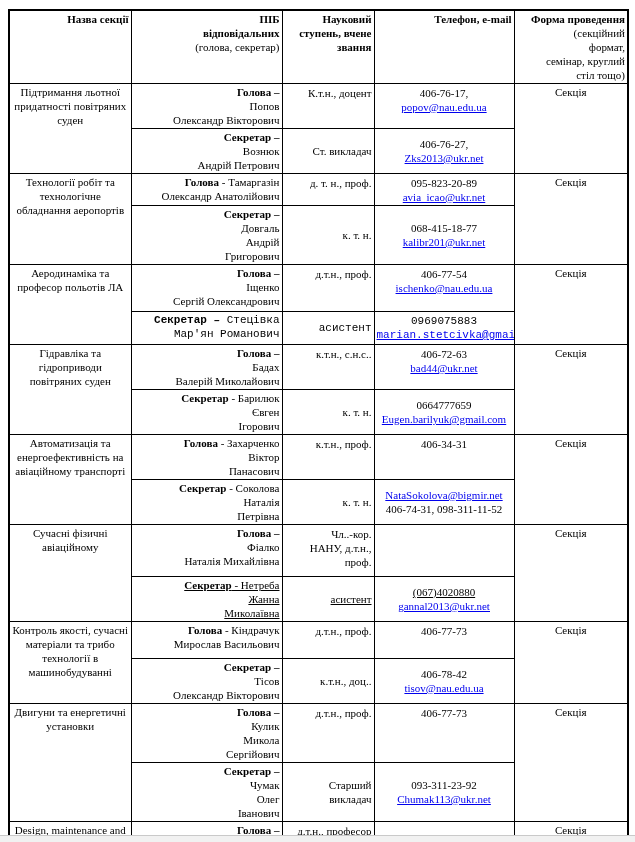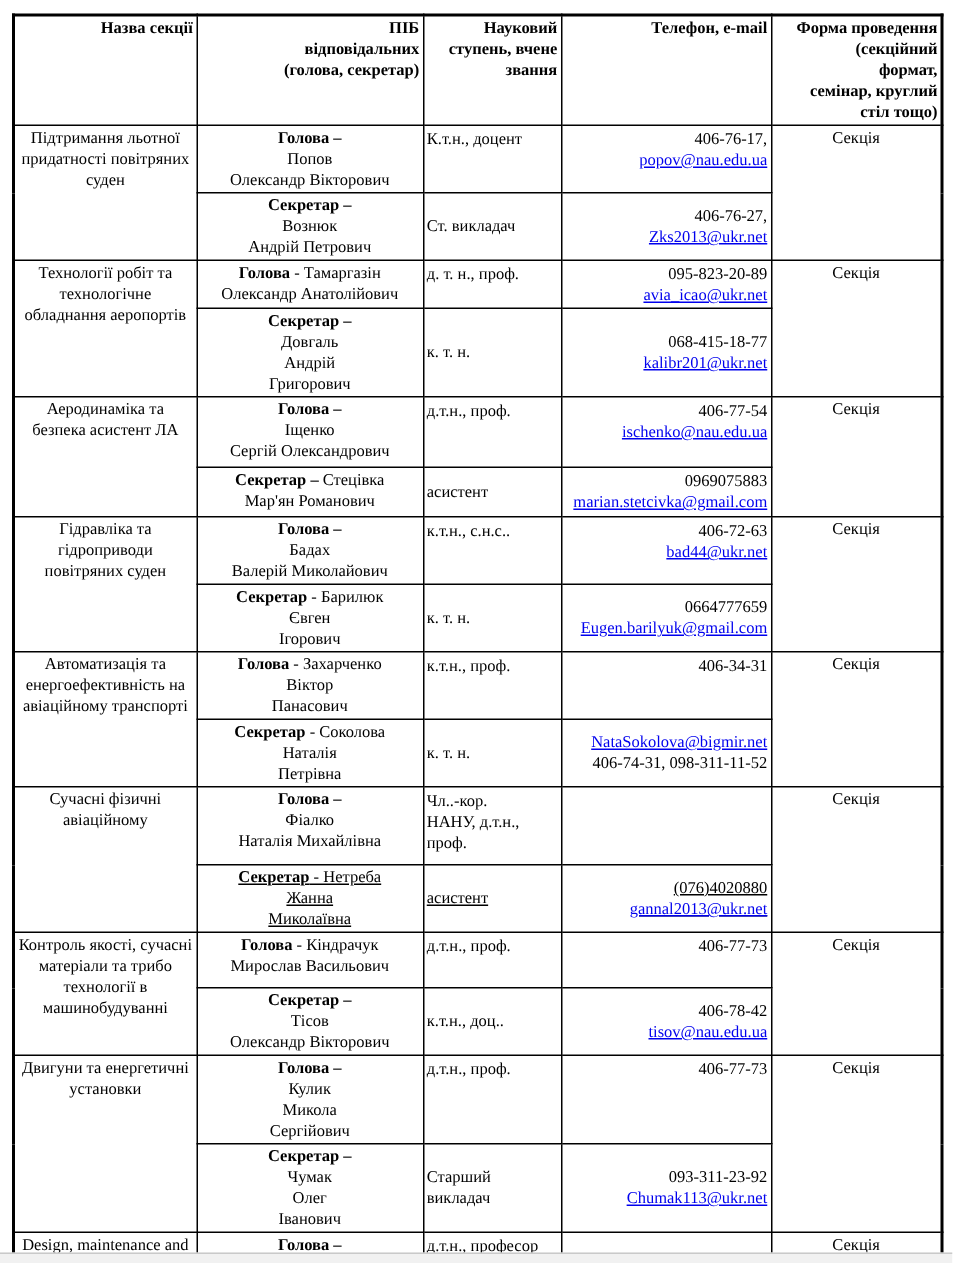--- a/index.html
+++ b/index.html
@@ -12,37 +12,37 @@
     border-collapse:collapse;table-layout:fixed;width:619px;
     font-size:11px;line-height:14px;
   }
   .doc-table td,.doc-table th{
     border:1px solid #000;padding:1px 2px;vertical-align:top;
     overflow:hidden;
   }
   .doc-table{border:2px solid #000;}
   thead tr{height:53px;}
   th{font-weight:bold;text-align:right;vertical-align:middle;white-space:pre-line;}
-  .hdr-note{font-weight:bold;white-space:pre-line;padding-left:20px;}
+  .hdr-note{font-weight:normal;white-space:pre-line;padding-left:20px;}
   .hdr-bold{font-weight:bold;white-space:pre-line;}
   .c-name{ text-align:center;vertical-align:middle;white-space:pre-line;padding:1px 1px;}
-  .c-person{ text-align:center;white-space:pre-line;padding-left:2px;padding-right:1px;margin-left:36px;}
+  .c-person{ text-align:right;white-space:pre-line;padding-left:2px;padding-right:1px;margin-left:36px;}
   .role{font-weight:bold;}
-  .c-degree{ text-align:left;white-space:pre-line;}
-  .c-contact{ text-align:right;}
+  .c-degree{ text-align:right;white-space:pre-line;}
+  .c-contact{ text-align:center;}
   .c-form{ text-align:center;vertical-align:middle;font-family:Liberation Serif, serif;}
   tr.row-sec .c-degree, tr.row-sec .c-contact{vertical-align:middle;}
   tr.row-head .c-degree, tr.row-head .c-contact{vertical-align:top;padding-top:2px;}
   .email{color:#0000ee;text-decoration:underline;display:block;}
   .phone{display:block;}
   .c-contact > *:empty{display:none;}
   
   #table-body tr:nth-child(1){height:42px;}  #table-body tr:nth-child(2){height:44px;}
   #table-body tr:nth-child(3){height:30px;}  #table-body tr:nth-child(4){height:55px;}
-  #table-body tr:nth-child(5){height:47px;}  #table-body tr:nth-child(6){height:33px;}
+  #table-body tr:nth-child(5){height:47px;}  #table-body tr:nth-child(6){height:33px;font-family:Liberation Mono, monospace;}
   #table-body tr:nth-child(7){height:43px;}  #table-body tr:nth-child(8){height:42px;}
   #table-body tr:nth-child(9){height:45px;}  #table-body tr:nth-child(10){height:40px;}
   #table-body tr:nth-child(11){height:52px;} #table-body tr:nth-child(12){height:33px;text-decoration:underline;}
   #table-body tr:nth-child(13){height:37px;} #table-body tr:nth-child(14){height:40px;}
   #table-body tr:nth-child(15){height:55px;} #table-body tr:nth-child(16){height:51px;}
   #table-body tr:nth-child(17){height:51px;} #table-body tr:nth-child(18){height:30px;}
   .bottom-bar{
     position:absolute;left:0;bottom:0;width:635px;height:6px;
     background:#f1f1f1;border-top:1px solid #c9c9c9;
   }
@@ -113,21 +113,21 @@
 Андрій
 Григорович</span></td>
     <td class="c-degree">к. т. н.</td>
     <td class="c-contact">
       <span class="phone">068-415-18-77</span>
           <a class="email" href="#">kalibr201@ukr.net</a>
     </td>
   </tr>
 
   <tr class="row-head">
-    <td class="c-name" rowspan="2">Аеродинаміка та безпека асистент ЛА</td>
+    <td class="c-name" rowspan="2">Аеродинаміка та професор польотів ЛА</td>
     <td class="c-person"><span class="role">Голова –</span><span>
 Іщенко
 Сергій Олександрович</span></td>
     <td class="c-degree">д.т.н., проф.</td>
     <td class="c-contact">
       <span class="phone">406-77-54</span>
           <a class="email" href="#">ischenko@nau.edu.ua</a>
     </td>
     <td class="c-form" rowspan="2">Секція</td>
   </tr>
@@ -198,21 +198,21 @@
       
     </td>
     <td class="c-form" rowspan="2">Секція</td>
   </tr>
   <tr class="row-sec">
     <td class="c-person"><span class="role">Секретар</span><span> - Нетреба
 Жанна
 Миколаївна</span></td>
     <td class="c-degree">асистент</td>
     <td class="c-contact">
-      <span class="phone">(076)4020880</span>
+      <span class="phone">(067)4020880</span>
           <a class="email" href="#">gannal2013@ukr.net</a>
     </td>
   </tr>
 
   <tr class="row-head">
     <td class="c-name" rowspan="2">Контроль якості, сучасні матеріали та трибо технології в машинобудуванні</td>
     <td class="c-person"><span class="role">Голова</span><span> - Кіндрачук
 Мирослав Васильович</span></td>
     <td class="c-degree">д.т.н., проф.</td>
     <td class="c-contact">

